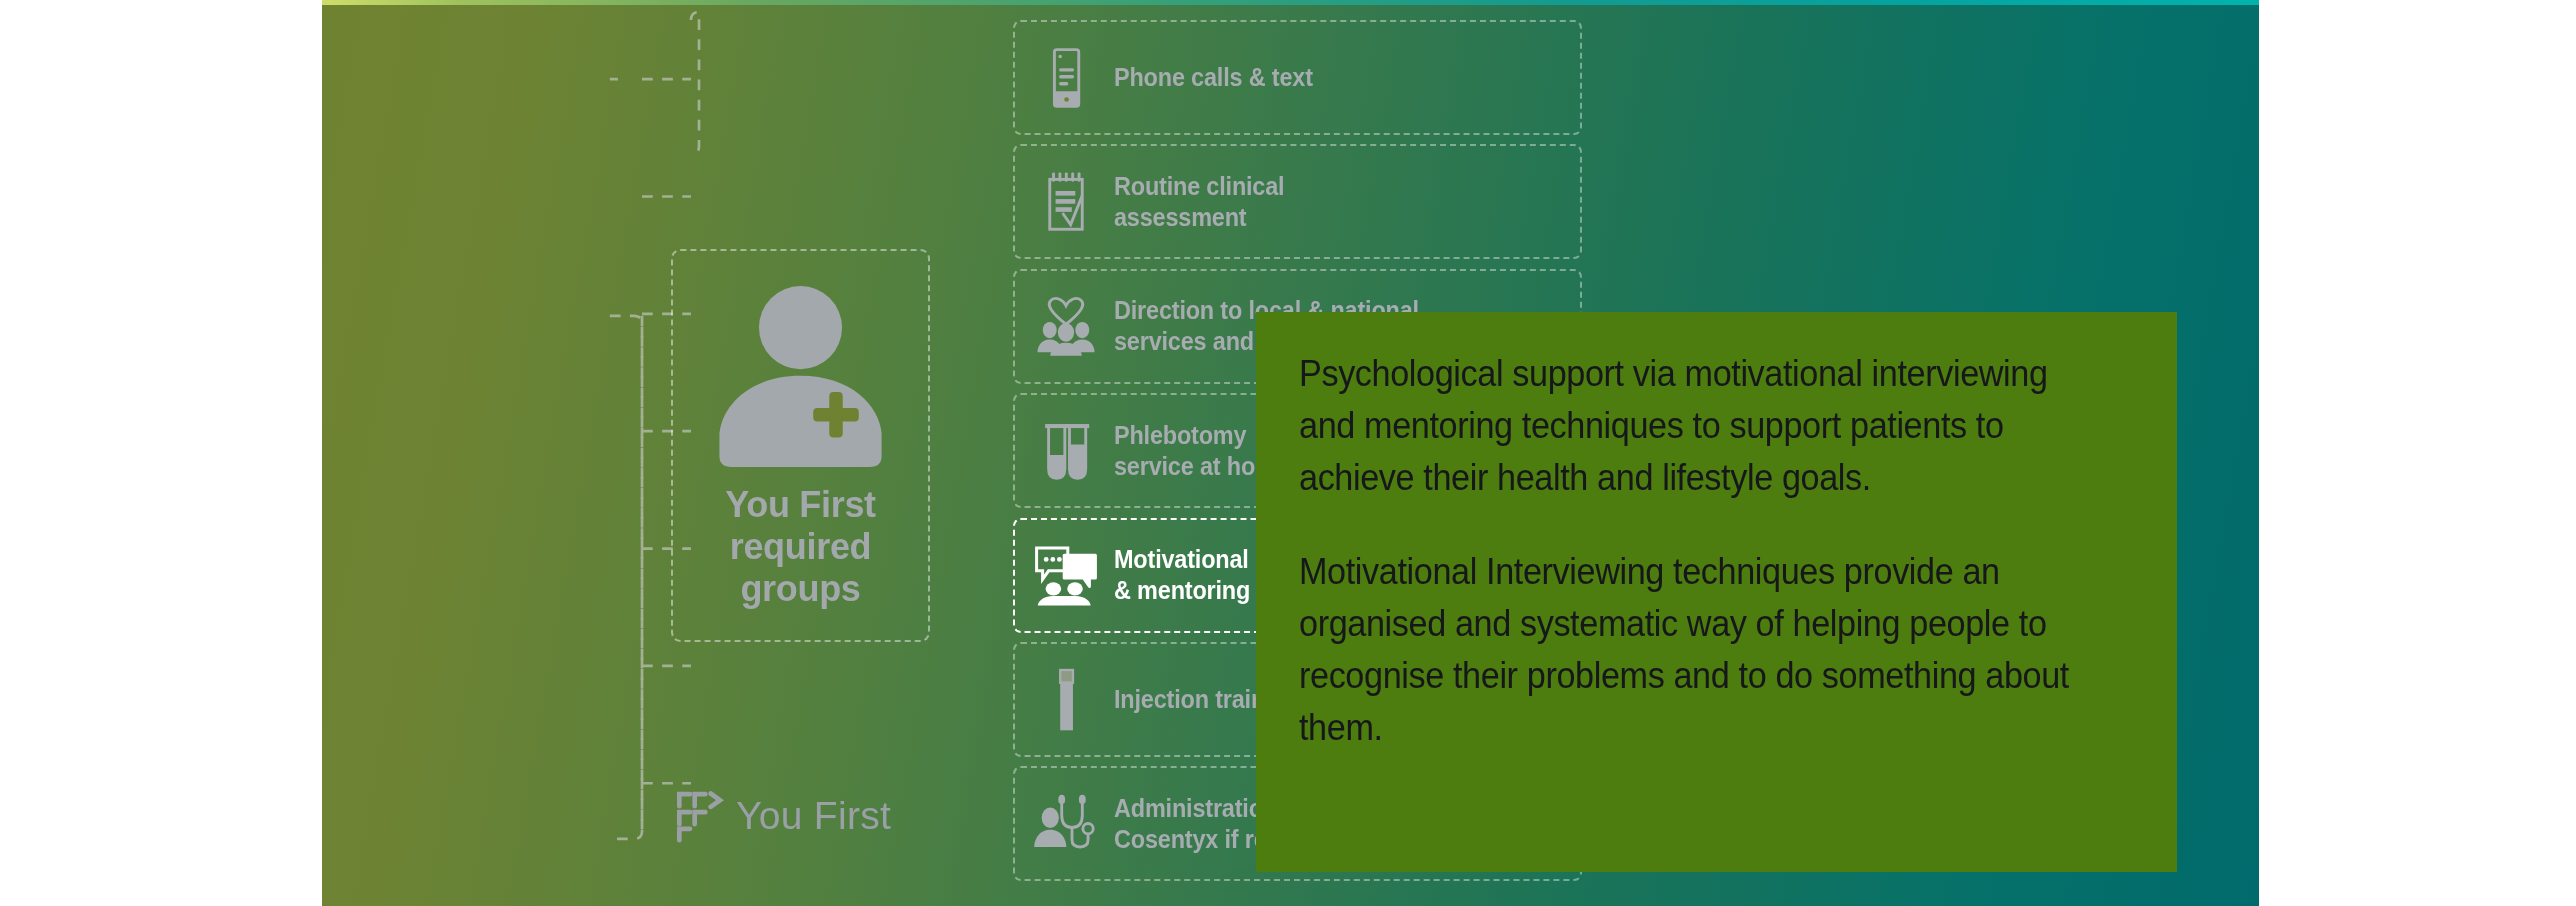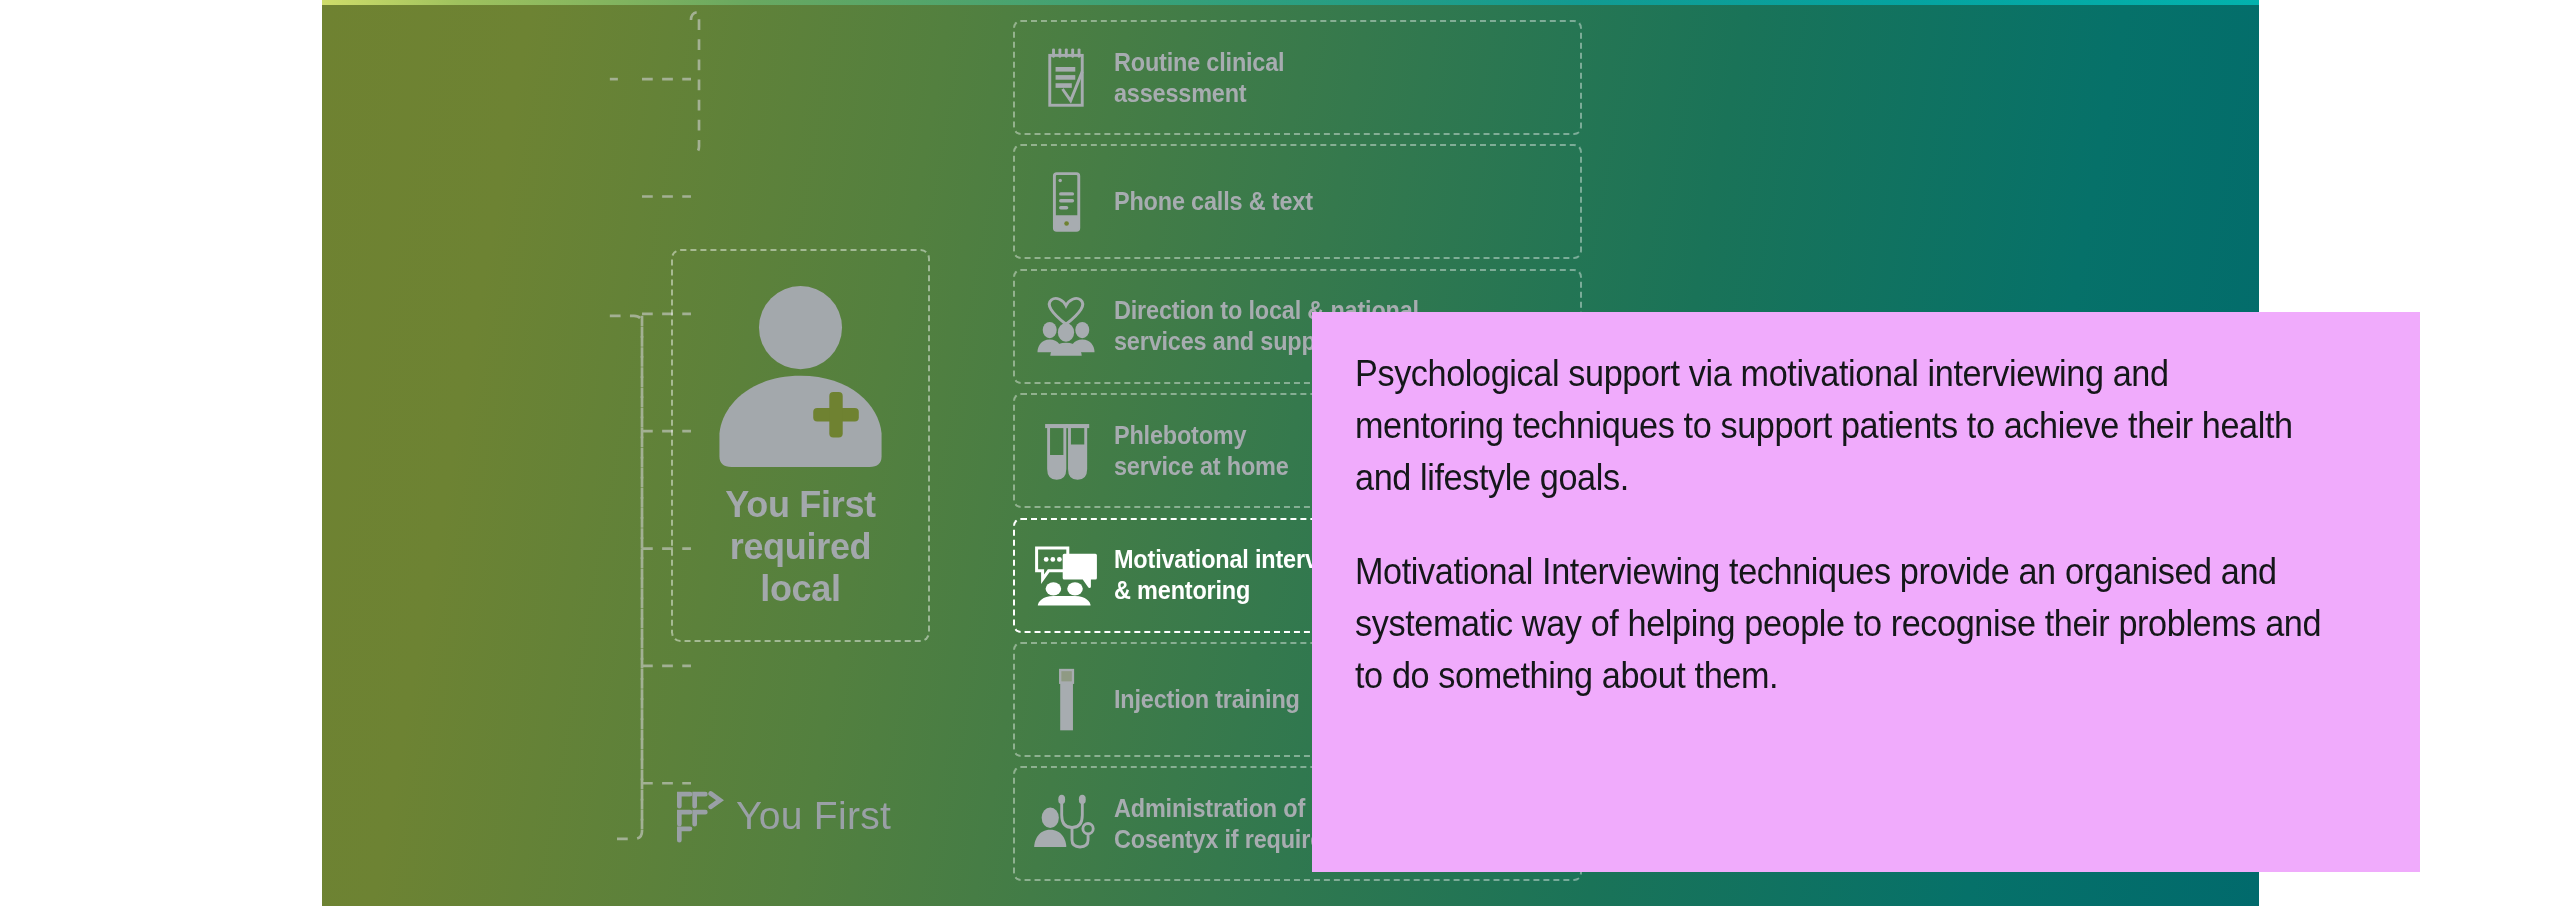--- a/index.html
+++ b/index.html
@@ -58,22 +58,22 @@
 
   
   #notch{
     position:absolute;left:1249px;top:524px;width:0;height:0;
     border-top:40px solid transparent;border-bottom:40px solid transparent;
     border-right:38px solid #f3f7f6;
   }
 
   
   #tooltip{
-    position:absolute;left:1312px;top:312px;width:1108px;height:560px;
-    background:#f0abfc;box-sizing:border-box;padding:36px 43px;
+    position:absolute;left:1256px;top:312px;width:921px;height:560px;
+    background:#4d7c0f;box-sizing:border-box;padding:36px 43px;
   }
   #tooltip p{
     margin:0;font-family:"Liberation Sans",sans-serif;
     font-size:36px;line-height:52px;color:#15171a;letter-spacing:-0.4px;
     transform:scaleX(.95);transform-origin:left top;
   }
   #tooltip p.second{margin-top:42px;}
 </style>
 </head>
 <body>
@@ -104,21 +104,21 @@
     <div id="nursebox">
       <svg id="nurseicon" viewBox="0 0 270 300">
         <circle cx="135" cy="80" r="62" fill="#a3a8ac"></circle>
         <path d="M135 152 C 60 152 18 196 14 238 L14 272 Q14 288 32 288 L238 288 Q256 288 256 272 L256 238 C252 196 210 152 135 152 Z" fill="#a3a8ac"></path>
         <rect x="154" y="200" width="68" height="20" rx="6" fill="#6f8231"></rect>
         <rect x="178" y="176" width="20" height="68" rx="6" fill="#6f8231"></rect>
       </svg>
       <div class="caption">
         <span>You First</span><br>
         <span>required</span><br>
-        <span>local</span>
+        <span>groups</span>
       </div>
     </div>
 
     <div id="logo">
       <svg class="mark" viewBox="0 0 72 82">
         <g fill="none" stroke="#9aa0a6" stroke-width="7" stroke-linecap="round">
           <path d="M5 27 L5 9 L21 9"></path>
           <path d="M28 27 L28 9 L44 9"></path>
           <path d="M5 54 L5 36 L21 36"></path>
           <path d="M28 54 L28 36 L44 36"></path>
@@ -127,57 +127,57 @@
         </g>
       </svg>
       <span class="word">You First</span>
     </div>
 
     <div id="cards">
 
       <div class="card">
         <span class="ico">
           <svg viewBox="0 0 100 110" width="58" height="64">
+            <rect x="30" y="6" width="42" height="98" rx="4" fill="none" stroke="#a7acb0" stroke-width="5"></rect>
+            <path d="M30 78 L72 78 L72 100 Q72 104 68 104 L34 104 Q30 104 30 100 Z" fill="#a7acb0"></path>
+            <circle cx="51" cy="92" r="4" fill="#6f8231"></circle>
+            <circle cx="40" cy="18" r="3" fill="#a7acb0"></circle>
+            <g fill="#a7acb0">
+                <rect x="38" y="38" width="26" height="6" rx="3"></rect>
+                <rect x="38" y="50" width="26" height="6" rx="3"></rect>
+                <rect x="38" y="62" width="16" height="6" rx="3"></rect>
+              </g>
+          </svg>
+        </span>
+        <span class="lbl">
+          <span>Phone calls &amp; text</span>
+        </span>
+      </div>
+
+      <div class="card">
+        <span class="ico">
+          <svg viewBox="0 0 100 110" width="58" height="64">
             <g stroke="#a7acb0" stroke-width="5" fill="none">
               <rect x="22" y="16" width="56" height="86"></rect>
               <line x1="32" y1="40" x2="66" y2="40" stroke-width="8"></line>
               <line x1="32" y1="54" x2="66" y2="54" stroke-width="8"></line>
               <line x1="32" y1="68" x2="60" y2="68" stroke-width="8"></line>
               <path d="M44 74 L58 94 L78 44"></path>
             </g>
             <g fill="#a7acb0">
               <rect x="26" y="4" width="5" height="16" rx="2"></rect>
                 <rect x="37" y="4" width="5" height="16" rx="2"></rect>
               <rect x="48" y="4" width="5" height="16" rx="2"></rect>
                 <rect x="59" y="4" width="5" height="16" rx="2"></rect>
               <rect x="70" y="4" width="5" height="16" rx="2"></rect>
             </g>
           </svg>
         </span>
         <span class="lbl">
           <span>Routine clinical</span><br><span>assessment</span>
-        </span>
-      </div>
-
-      <div class="card">
-        <span class="ico">
-          <svg viewBox="0 0 100 110" width="58" height="64">
-            <rect x="30" y="6" width="42" height="98" rx="4" fill="none" stroke="#a7acb0" stroke-width="5"></rect>
-            <path d="M30 78 L72 78 L72 100 Q72 104 68 104 L34 104 Q30 104 30 100 Z" fill="#a7acb0"></path>
-            <circle cx="51" cy="92" r="4" fill="#6f8231"></circle>
-            <circle cx="40" cy="18" r="3" fill="#a7acb0"></circle>
-            <g fill="#a7acb0">
-                <rect x="38" y="38" width="26" height="6" rx="3"></rect>
-                <rect x="38" y="50" width="26" height="6" rx="3"></rect>
-                <rect x="38" y="62" width="16" height="6" rx="3"></rect>
-              </g>
-          </svg>
-        </span>
-        <span class="lbl">
-          <span>Phone calls &amp; text</span>
         </span>
       </div>
 
       <div class="card">
         <span class="ico">
           <svg viewBox="0 0 110 110" width="64" height="64">
             <path d="M55 52 C30 32 20 18 30 10 C38 4 50 10 55 20 C60 10 72 4 80 10 C90 18 80 32 55 52 Z" fill="none" stroke="#a7acb0" stroke-width="5"></path>
             <g fill="#a7acb0">
               <ellipse cx="27" cy="62" rx="12" ry="14"></ellipse>
                 <path d="M27 78 C12 78 6 90 6 100 L48 100 C48 90 42 78 27 78Z"></path>

